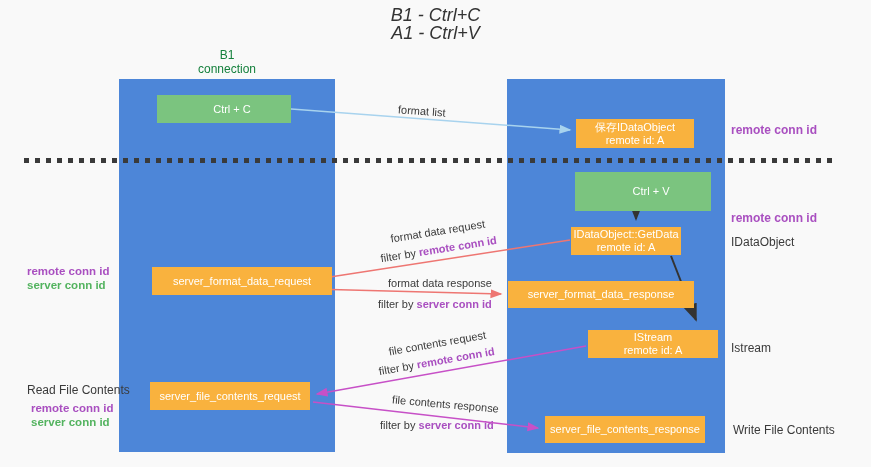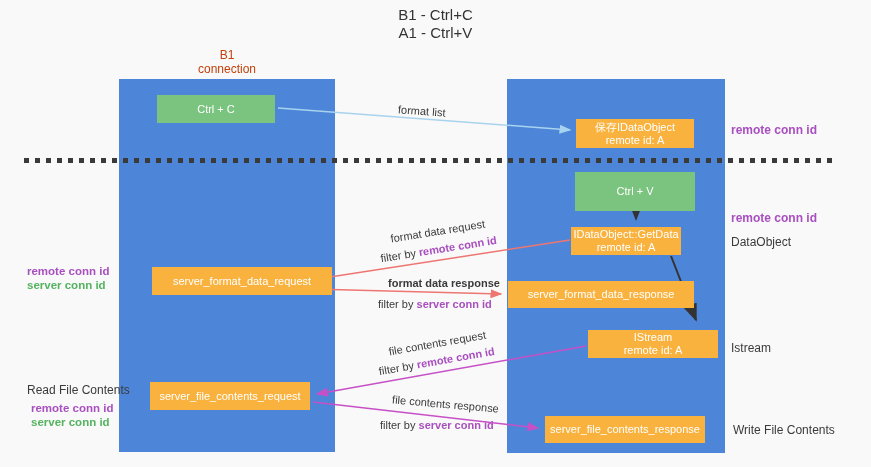--- a/index.html
+++ b/index.html
@@ -8,40 +8,40 @@
     background:#f0f0f0;
   }
   .stage{
     position:relative;
     width:871px;height:467px;
     background:#f9f9f9;
     overflow:hidden;
   }
   .title{
     position:absolute;left:0;top:6px;width:100%;
-    text-align:center;font-size:15px;line-height:18px;color:#333;
+    text-align:center;font-size:18px;line-height:18px;color:#333;font-style:italic;
   }
   .lane-header{
     position:absolute;text-align:center;
-    font-size:12px;line-height:14px;color:#c2410c;
+    font-size:12px;line-height:14px;color:#15803d;
   }
   .lane{
     position:absolute;background:#4d86d8;
   }
   .divider{
     position:absolute;left:24px;top:158px;width:810px;height:5px;
     background:repeating-linear-gradient(90deg,#3a3a3a 0 5px,transparent 5px 11px);
   }
   .arrows{position:absolute;left:0;top:0;z-index:3;pointer-events:none;}
   .node{
     position:absolute;z-index:4;
     display:flex;flex-direction:column;align-items:center;justify-content:center;
     color:#fff;font-size:11px;line-height:13px;text-align:center;white-space:nowrap;
   }
-  .green{background:#7bc47f;}
+  .green{background:#7bc47f;padding-left:16px;}
   .orange{background:#f9b23e;text-align:right;}
   .elabel{
     position:absolute;z-index:2;
     font-size:11px;color:#3a3a3a;white-space:nowrap;
     transform-origin:center center;
   }
   .annot{
     position:absolute;z-index:4;
     font-size:12px;color:#3a3a3a;white-space:nowrap;
   }
@@ -143,32 +143,32 @@
 
   <div class="node orange" style="left:545px;top:416px;width:160px;height:27px;">
     <div>server_file_contents_response</div>
   </div>
 
   <div class="elabel" style="left:398px;top:105px;transform:rotate(4deg);">format list</div>
 
   <div class="elabel" style="left:390px;top:225px;transform:rotate(-9deg);">format data request</div>
   <div class="elabel" style="left:380px;top:243px;transform:rotate(-9deg);"><span>filter by </span><span class="purple">remote conn id</span></div>
 
-  <div class="elabel" style="left:388px;top:277px;font-weight:bold;">format data response</div>
+  <div class="elabel" style="left:388px;top:277px;">format data response</div>
   <div class="elabel" style="left:378px;top:298px;"><span>filter by </span><span class="purple">server conn id</span></div>
 
   <div class="elabel" style="left:388px;top:337px;transform:rotate(-10deg);">file contents request</div>
   <div class="elabel" style="left:378px;top:355px;transform:rotate(-10deg);"><span>filter by </span><span class="purple">remote conn id</span></div>
 
   <div class="elabel" style="left:392px;top:398px;transform:rotate(5deg);">file contents response</div>
   <div class="elabel" style="left:380px;top:419px;"><span>filter by </span><span class="purple">server conn id</span></div>
 
   <div class="annot purple" style="left:731px;top:123px;">remote conn id</div>
   <div class="annot purple" style="left:731px;top:211px;">remote conn id</div>
-  <div class="annot" style="left:731px;top:235px;">DataObject</div>
+  <div class="annot" style="left:731px;top:235px;">IDataObject</div>
   <div class="annot" style="left:731px;top:341px;">Istream</div>
   <div class="annot" style="left:733px;top:423px;">Write File Contents</div>
 
   <div class="annot purple" style="left:27px;top:265px;font-size:11.5px;">remote conn id</div>
   <div class="annot greentxt" style="left:27px;top:279px;font-size:11.5px;">server conn id</div>
   <div class="annot" style="left:27px;top:383px;">Read File Contents</div>
   <div class="annot purple" style="left:31px;top:402px;font-size:11.5px;">remote conn id</div>
   <div class="annot greentxt" style="left:31px;top:416px;font-size:11.5px;">server conn id</div>
 
 </div>

